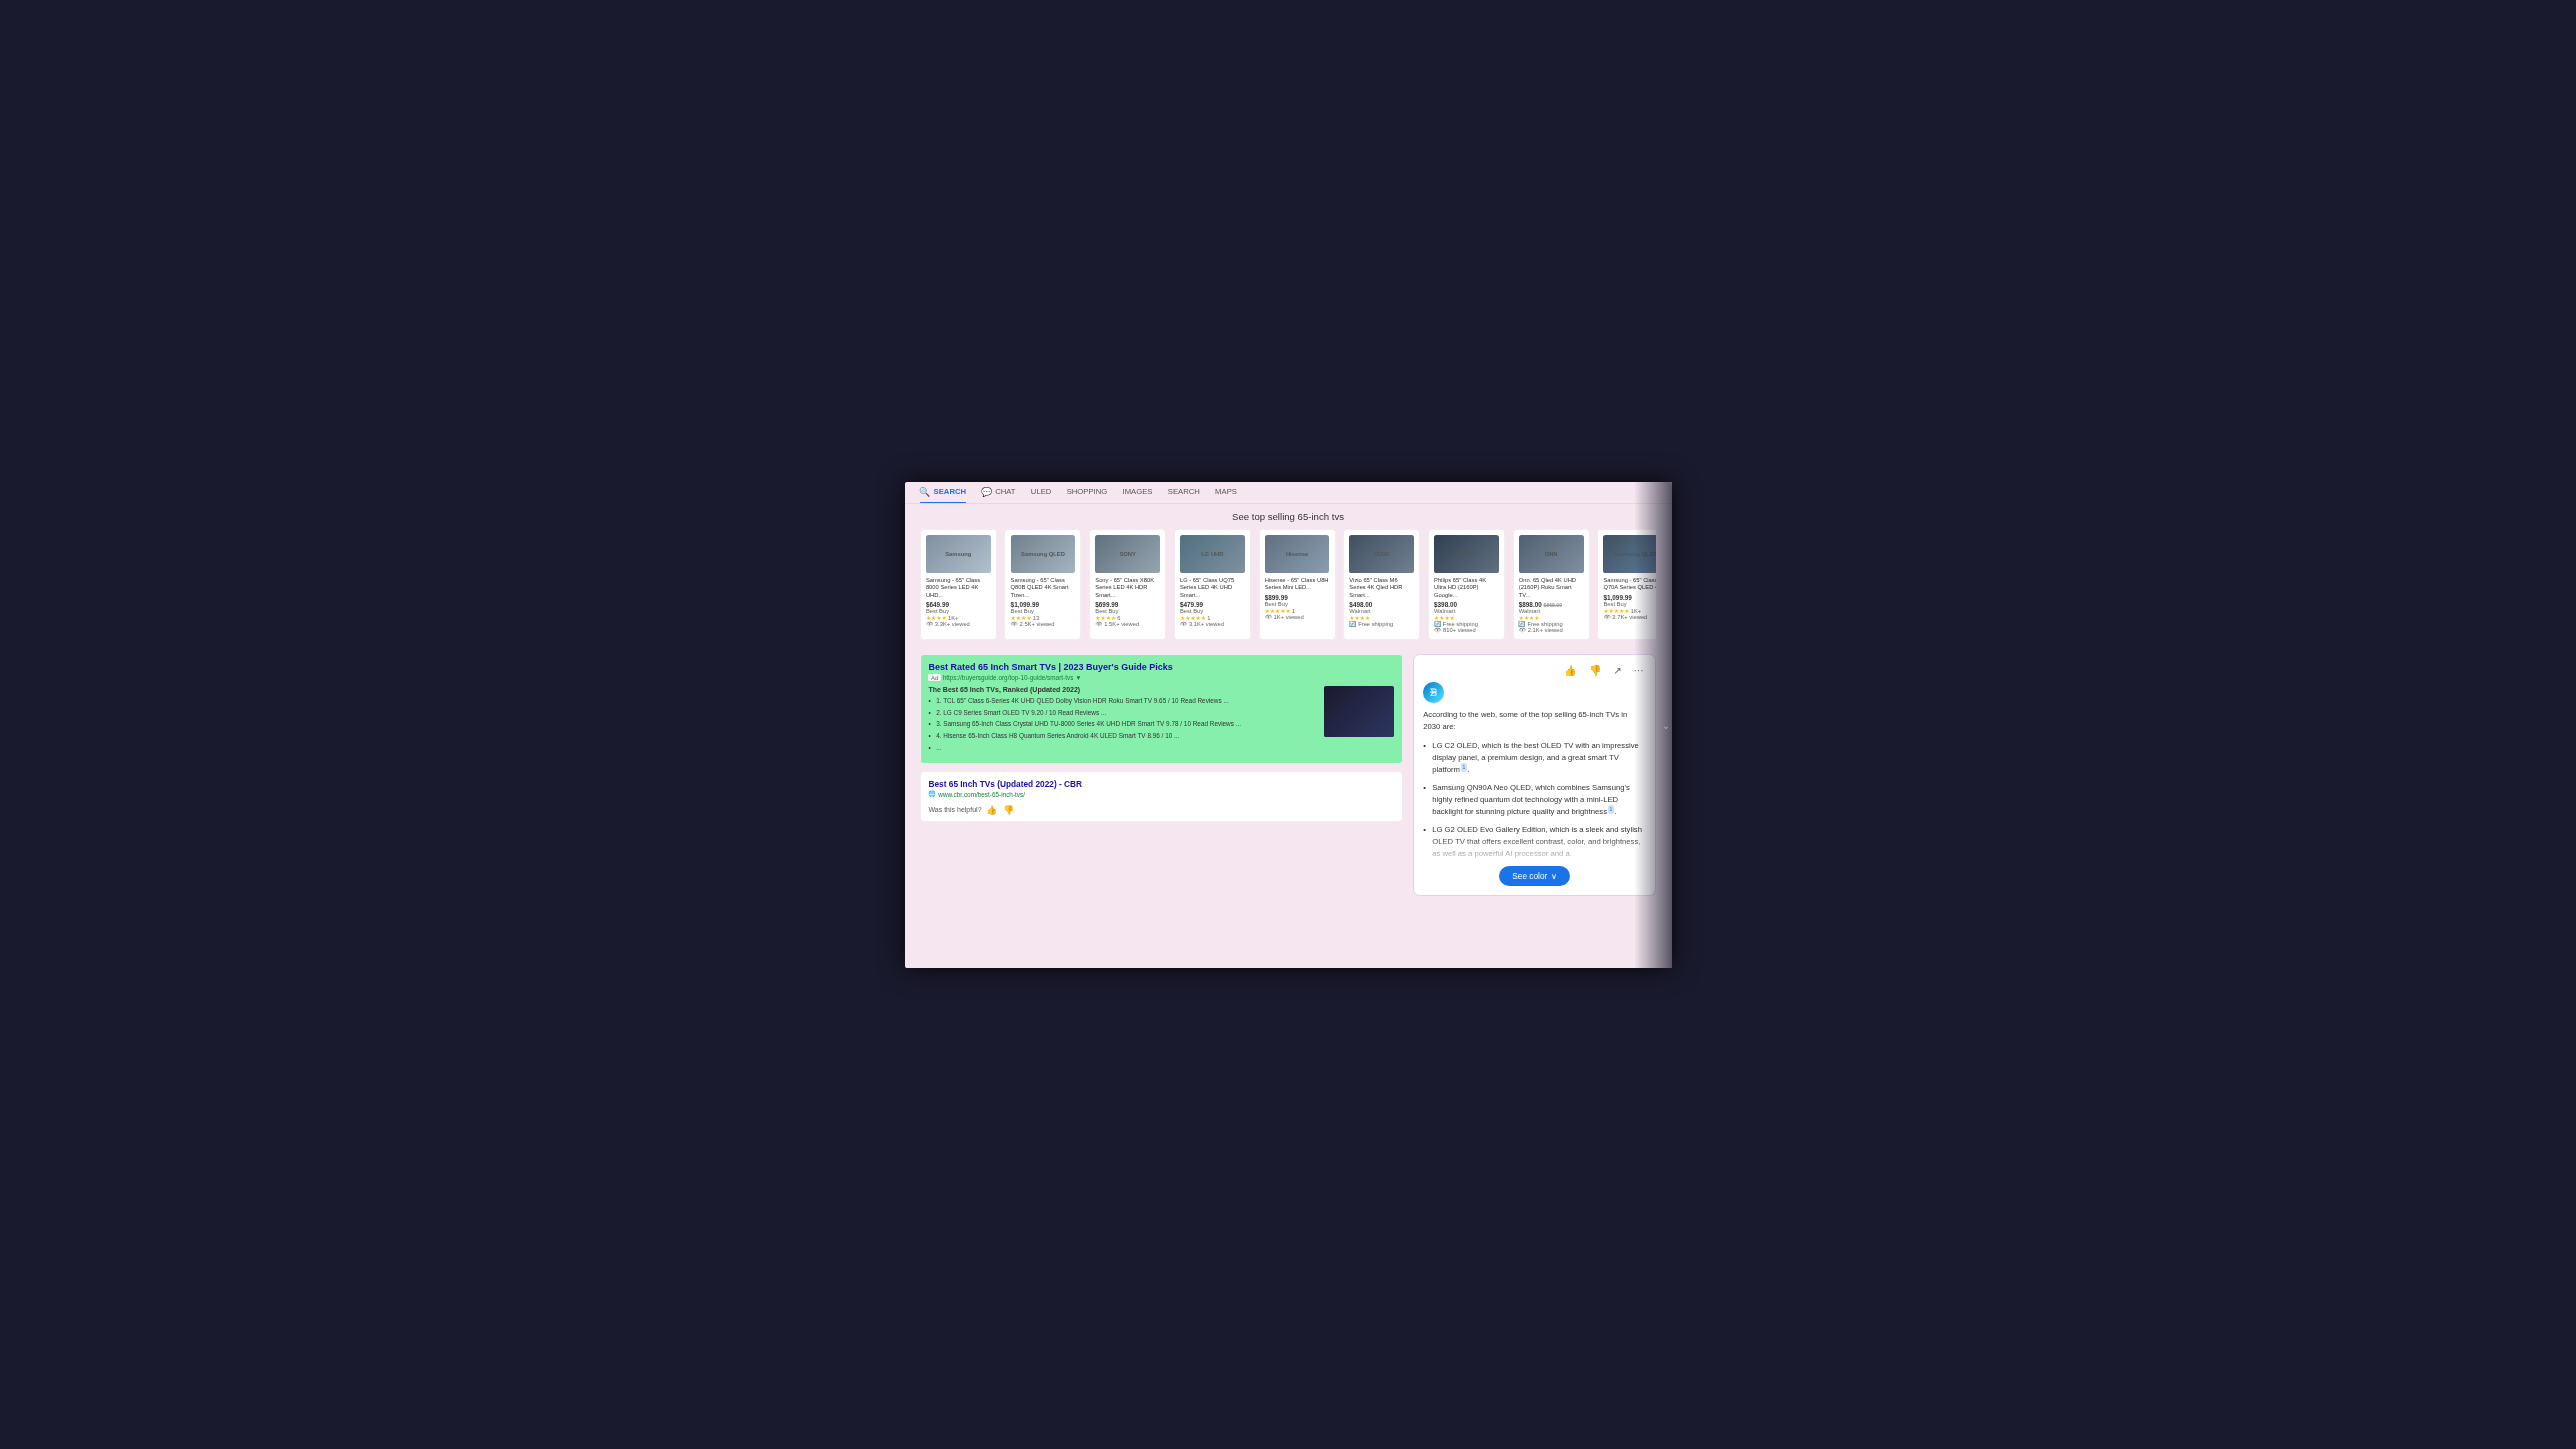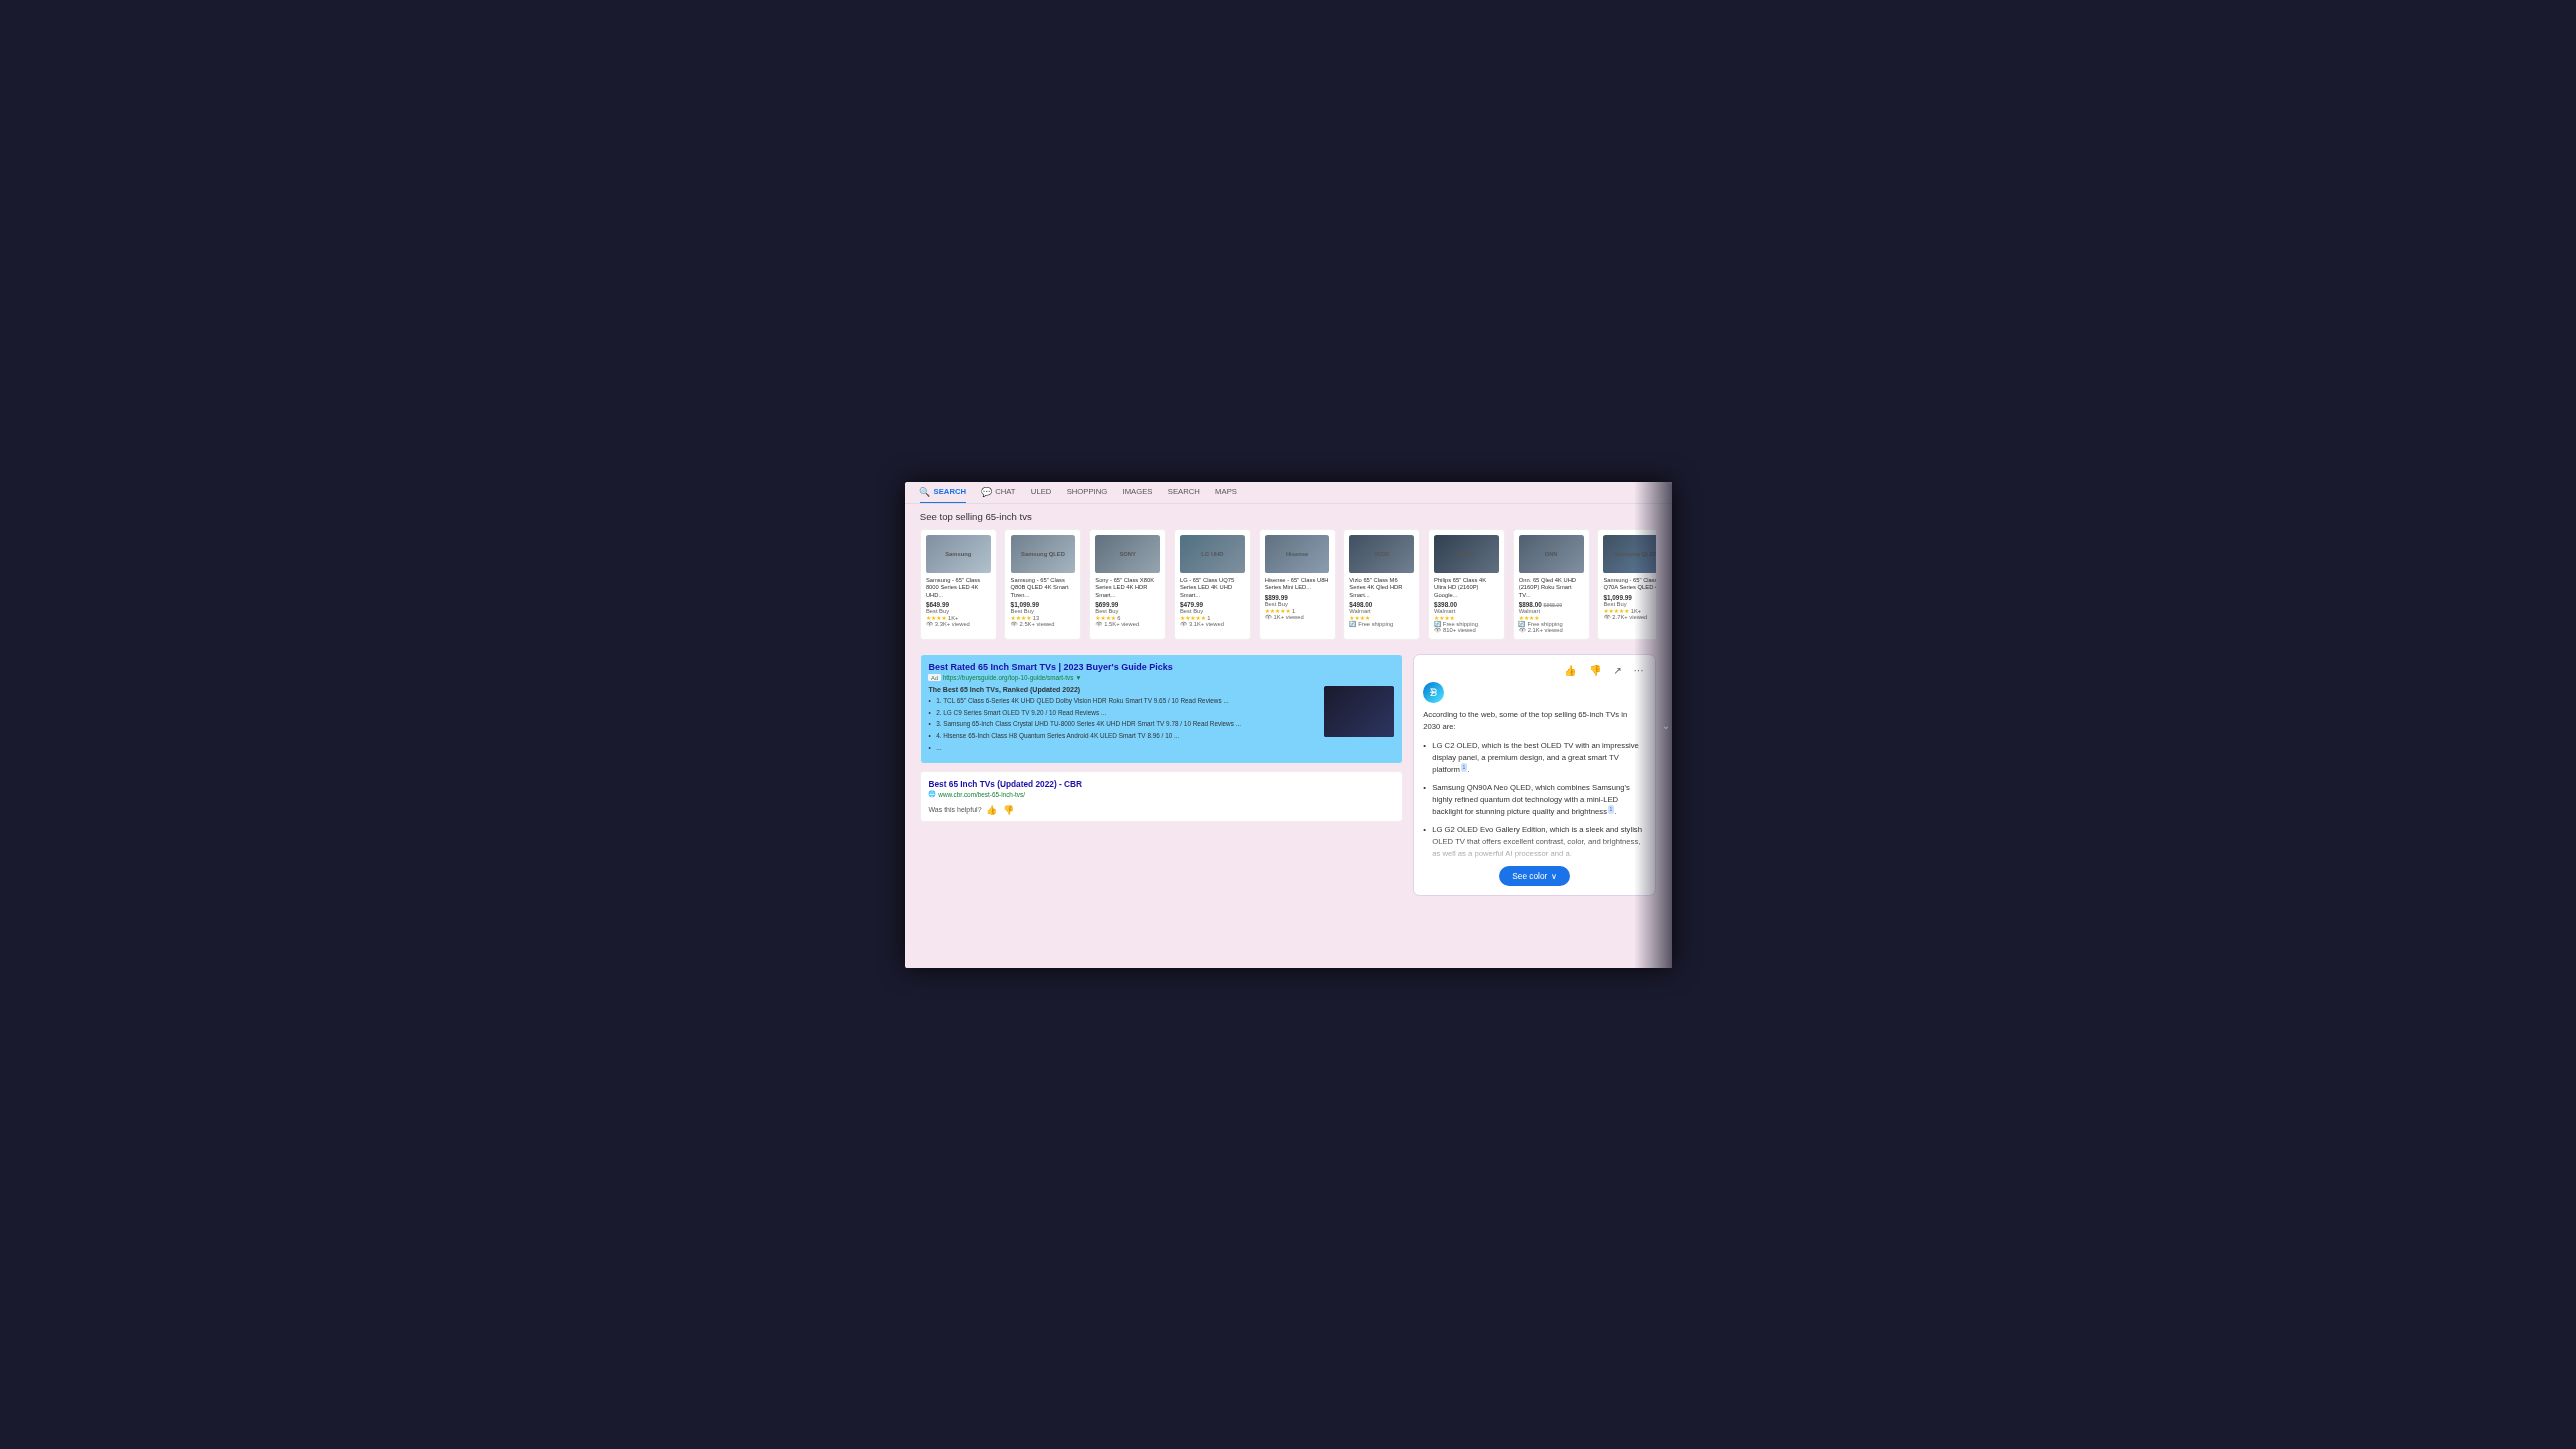--- a/index.html
+++ b/index.html
@@ -54,20 +54,21 @@
       overflow-y: auto;
       height: calc(100% - 28px);
     }
 
     
     .section-title {
       font-size: 9.6px;
       color: #333;
       margin-bottom: 6.4px;
       font-weight: 500;
+      text-align: center;
     }
 
     .products-scroll {
       display: flex;
       gap: 7.7px;
       overflow-x: auto;
       padding-bottom: 5.1px;
       scrollbar-width: none;
     }
     .products-scroll::-webkit-scrollbar { display: none; }
@@ -134,21 +135,21 @@
     .main-split {
       display: flex;
       gap: 10.2px;
       margin-top: 9px;
     }
     .left-col { flex: 1; min-width: 0; }
     .right-col { width: 243px; flex-shrink: 0; }
 
     
     .article-card {
-      background: #7dd3fc;
+      background: #86efac;
       border: 0.6px solid #eee;
       border-radius: 3.8px;
       padding: 7.7px;
       margin-bottom: 7.7px;
     }
     .article-title {
       font-size: 9px;
       color: #1a0dab;
       font-weight: 600;
       margin-bottom: 1.9px;

